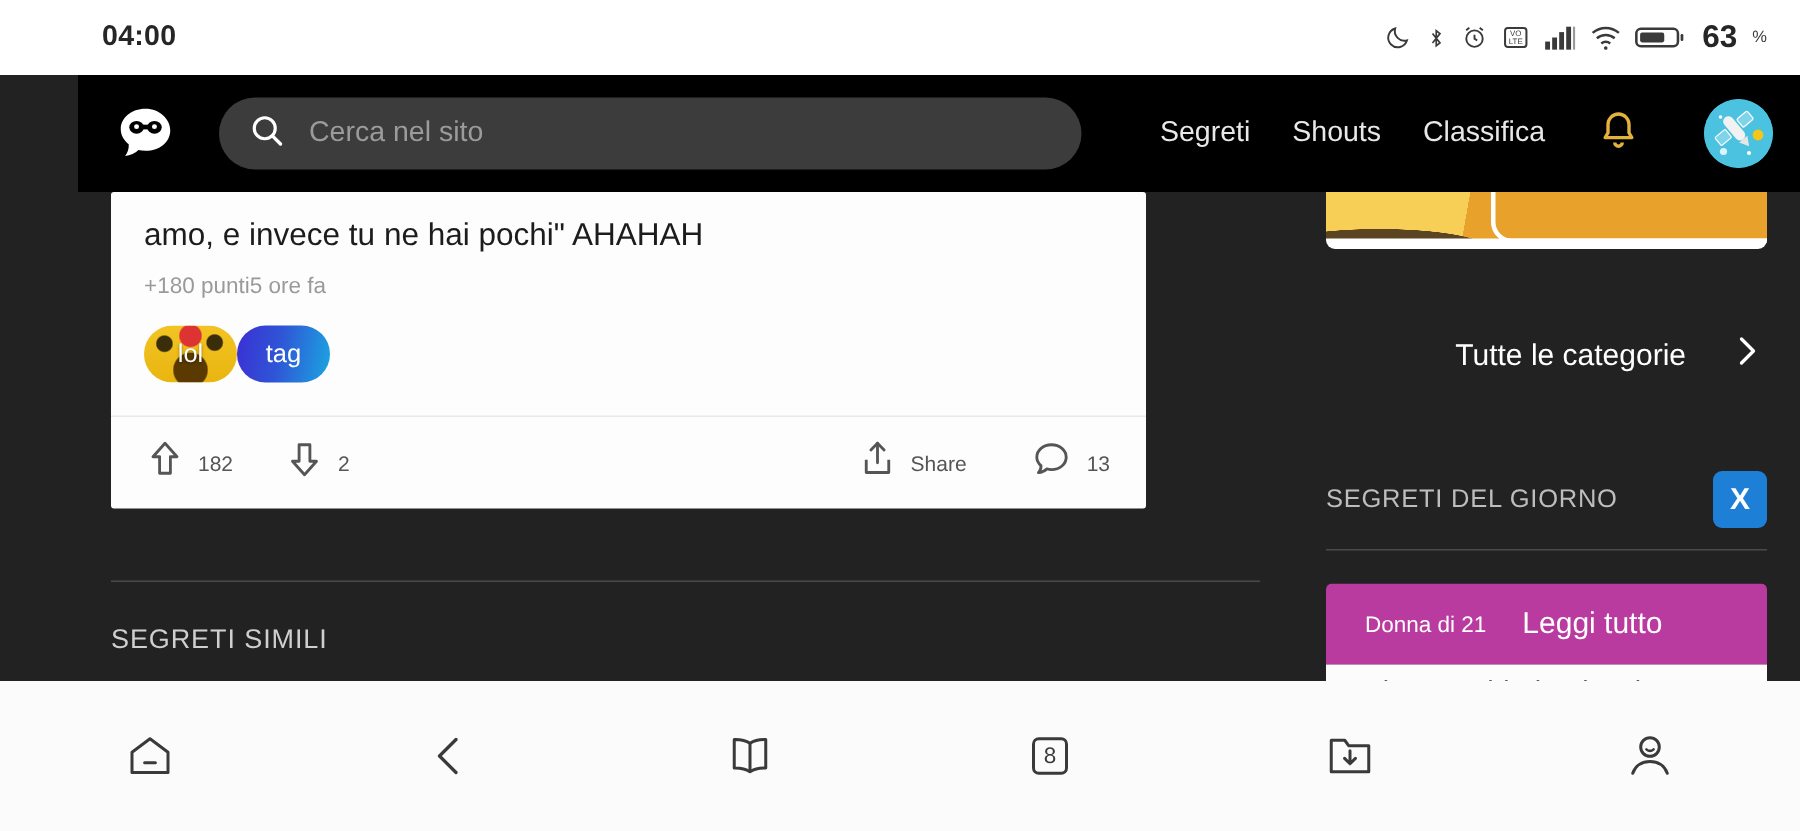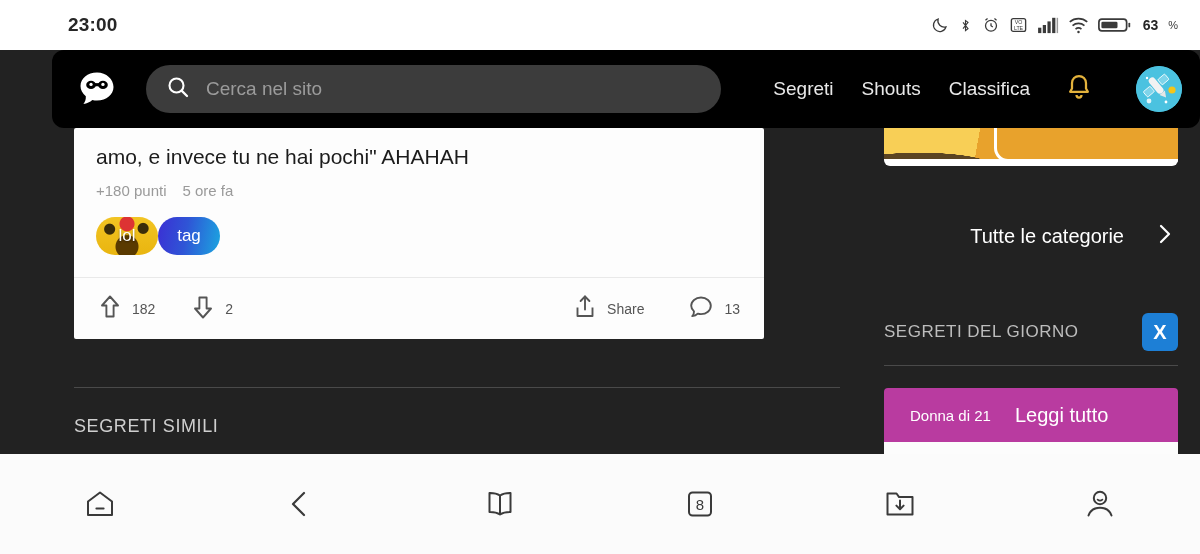--- a/index.html
+++ b/index.html
@@ -13,40 +13,39 @@
   
   .status-bar{
     height:50px; width:1200px;
     background:#ffffff;
     display:flex; align-items:center; justify-content:space-between;
     padding:0 22px 0 68px;
   }
   .status-time{ font-size:19px; font-weight:bold; color:#262626; letter-spacing:.2px; }
   .status-icons{ display:flex; align-items:center; gap:9px; }
   .status-icons svg{ display:block; }
-  .batt-pct{ font-size:14px; font-weight:bold; color:#262626; margin-left:2px;}
+  .batt-pct{ font-size:21px; font-weight:bold; color:#262626; margin-left:2px;}
   .batt-unit{ font-size:11px; color:#3a3a3a; margin-left:1px; }
 
   
   .viewport{
     position:relative;
     width:1200px; height:404px;
     background:#222222;
     overflow:hidden;
   }
 
   
   .app-header{
     position:absolute; top:0; left:52px;
     width:1148px; height:78px;
     background:#000000;
     display:flex; align-items:center;
     padding:0 18px 0 22px;
     z-index:5;
-    border-radius:12px;
   }
   .logo{ width:46px; height:46px; flex:0 0 46px; display:flex; align-items:center; justify-content:center; }
   .searchbar{
     margin-left:26px;
     width:575px; height:48px;
     background:#3c3c3c;
     border-radius:24px;
     display:flex; align-items:center;
     padding:0 20px;
     gap:16px;
@@ -72,21 +71,21 @@
   .post-card{
     background:#fdfdfd;
     width:690px;
     border-radius:2px;
     overflow:hidden;
   }
   .post-body{ padding:14px 22px 6px 22px; }
   .post-text{
     font-size:21px; color:#1c1c1c; line-height:30px;
   }
-  .post-meta{ margin-top:10px; display:flex; gap:16px; align-items:center; }
+  .post-meta{ margin-top:10px; display:flex; align-items:center; }
   .post-meta span{ font-size:15px; color:#9a9a9a; }
   .badges{ margin-top:18px; display:flex; align-items:center; padding-bottom:16px;}
   .badge{
     height:38px; min-width:62px;
     border-radius:19px;
     display:flex; align-items:center; justify-content:center;
     color:#ffffff; font-size:17px;
     padding:0 16px;
     position:relative; overflow:hidden;
   }
@@ -197,21 +196,21 @@
     position:absolute; top:50%; left:50%;
     transform:translate(-50%,-50%);
     font-size:15px; color:#3a3a3a;
   }
   .bottom-wrap{ position:relative; width:1200px; height:150px; }
 </style>
 </head>
 <body>
 
 <div class="status-bar">
-  <div class="status-time">23:00</div>
+  <div class="status-time">04:00</div>
   <div class="status-icons">
     <span>
       <svg width="18" height="18" viewBox="0 0 24 24">
           <path d="M20 14.5A8.5 8.5 0 0 1 9.5 4a8.5 8.5 0 1 0 10.5 10.5z" fill="none" stroke="#3a3a3a" stroke-width="1.7"></path>
         </svg>
     </span>
     <span>
       <svg width="15" height="19" viewBox="0 0 24 24">
           <path d="M8 7l8 10-4 3V4l4 3L8 17" fill="none" stroke="#3a3a3a" stroke-width="1.8"></path>
         </svg>

